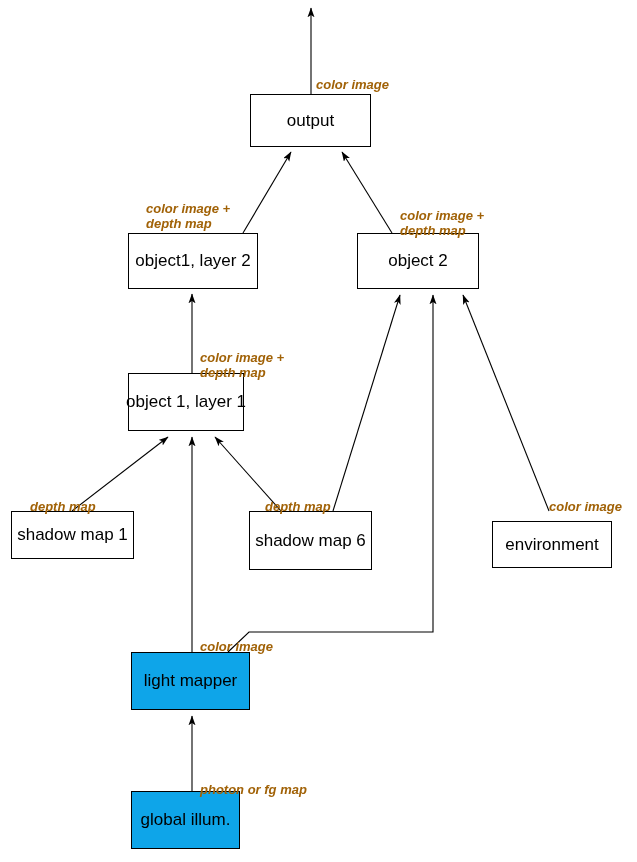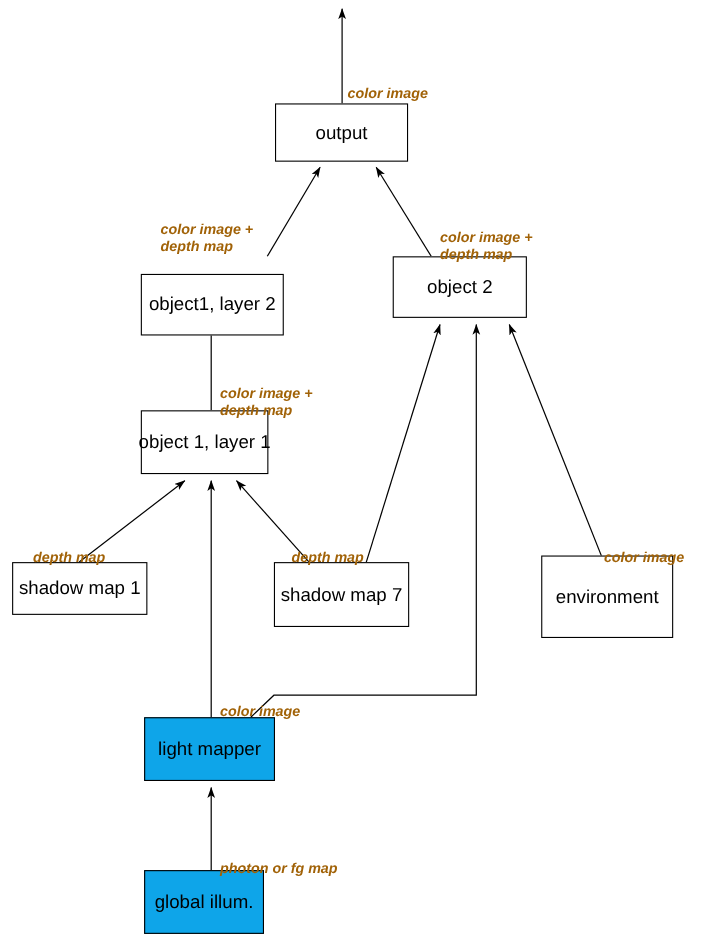--- a/index.html
+++ b/index.html
@@ -83,41 +83,41 @@
 
     <polyline points="228,652 249,632 433,632 433,295" fill="none" stroke="#000000" stroke-width="1.1" marker-end="url(#arrow)"></polyline>
 
     <line x1="192" y1="791" x2="192" y2="716" stroke="#000000" stroke-width="1.1" marker-end="url(#arrow)"></line>
   </svg>
 
   <div class="node" style="left:250px; top:94px; width:121px; height:53px;">
     <span>output</span>
   </div>
 
-  <div class="node" style="left:128px; top:233px; width:130px; height:56px;margin-top:16px;">
+  <div class="node" style="left:128px; top:233px; width:130px; height:56px;">
     <span>object1, layer 2</span>
   </div>
 
   <div class="node" style="left:357px; top:233px; width:122px; height:56px;">
     <span>object 2</span>
   </div>
 
   <div class="node" style="left:128px; top:373px; width:116px; height:58px;">
     <span>object 1, layer 1</span>
   </div>
 
   <div class="node" style="left:11px; top:511px; width:123px; height:48px;">
     <span>shadow map 1</span>
   </div>
 
   <div class="node" style="left:249px; top:511px; width:123px; height:59px;">
-    <span>shadow map 7</span>
+    <span>shadow map 6</span>
   </div>
 
-  <div class="node" style="left:492px; top:505px; width:120px; height:75px;">
+  <div class="node" style="left:492px; top:521px; width:120px; height:47px;">
     <span>environment</span>
   </div>
 
   <div class="node shaded" style="left:131px; top:652px; width:119px; height:58px;">
     <span>light mapper</span>
   </div>
 
   <div class="node shaded" style="left:131px; top:791px; width:109px; height:58px;">
     <span>global illum.</span>
   </div>

